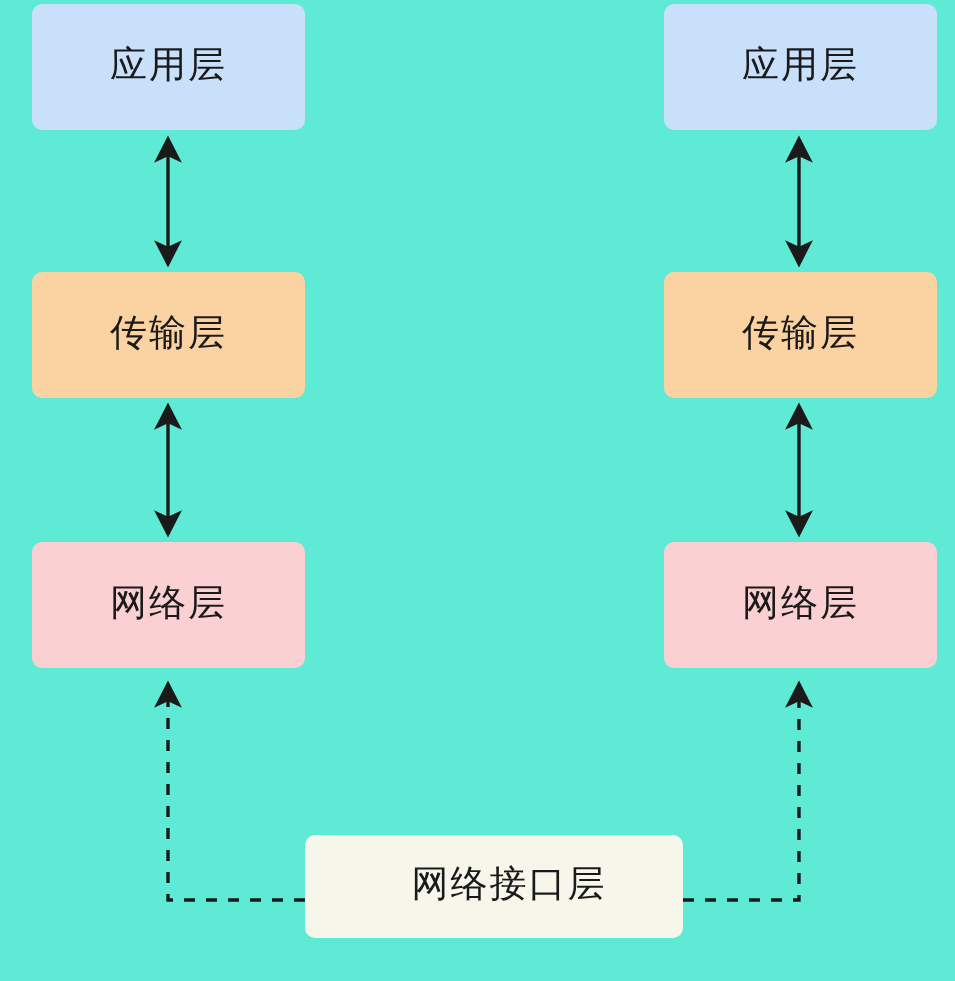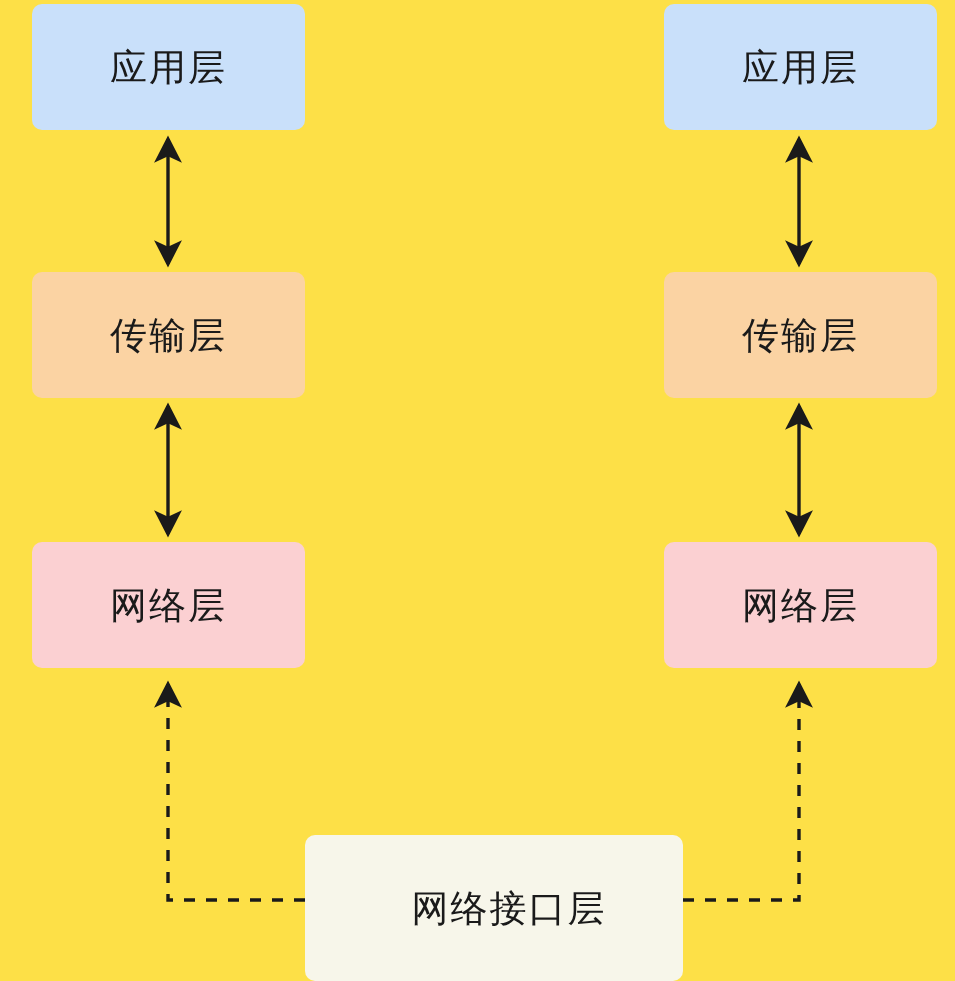--- a/index.html
+++ b/index.html
@@ -5,23 +5,23 @@
 <style>
   html, body {
     margin: 0;
     padding: 0;
     background: #ffffff;
   }
   #canvas {
     position: relative;
     width: 955px;
     height: 981px;
-    background: #fde047;
+    background: #5eead4;
     overflow: hidden;
-    font-family: Liberation Serif, serif;
+    font-family: Liberation Mono, monospace;
   }
   .node {
     position: absolute;
     box-sizing: border-box;
     border-radius: 10px;
     display: flex;
     align-items: center;
     justify-content: center;
     color: #1a1a1a;
     font-size: 37px;
@@ -103,17 +103,17 @@
   </div>
 
   <div class="node" style="left:664px; top:272px; width:273px; height:126px; background:#fbd3a3;">
     <span class="node-label">传输层</span>
   </div>
 
   <div class="node" style="left:664px; top:542px; width:273px; height:126px; background:#fbd0d2;">
     <span class="node-label">网络层</span>
   </div>
 
-  <div class="node" style="left:305px; top:835px; width:378px; height:146px; background:#f7f6ea;padding-left:30px;">
+  <div class="node" style="left:305px; top:835px; width:378px; height:103px; background:#f7f6ea;padding-left:30px;">
     <span class="node-label">网络接口层</span>
   </div>
 
 </div>
 
 </body></html>

